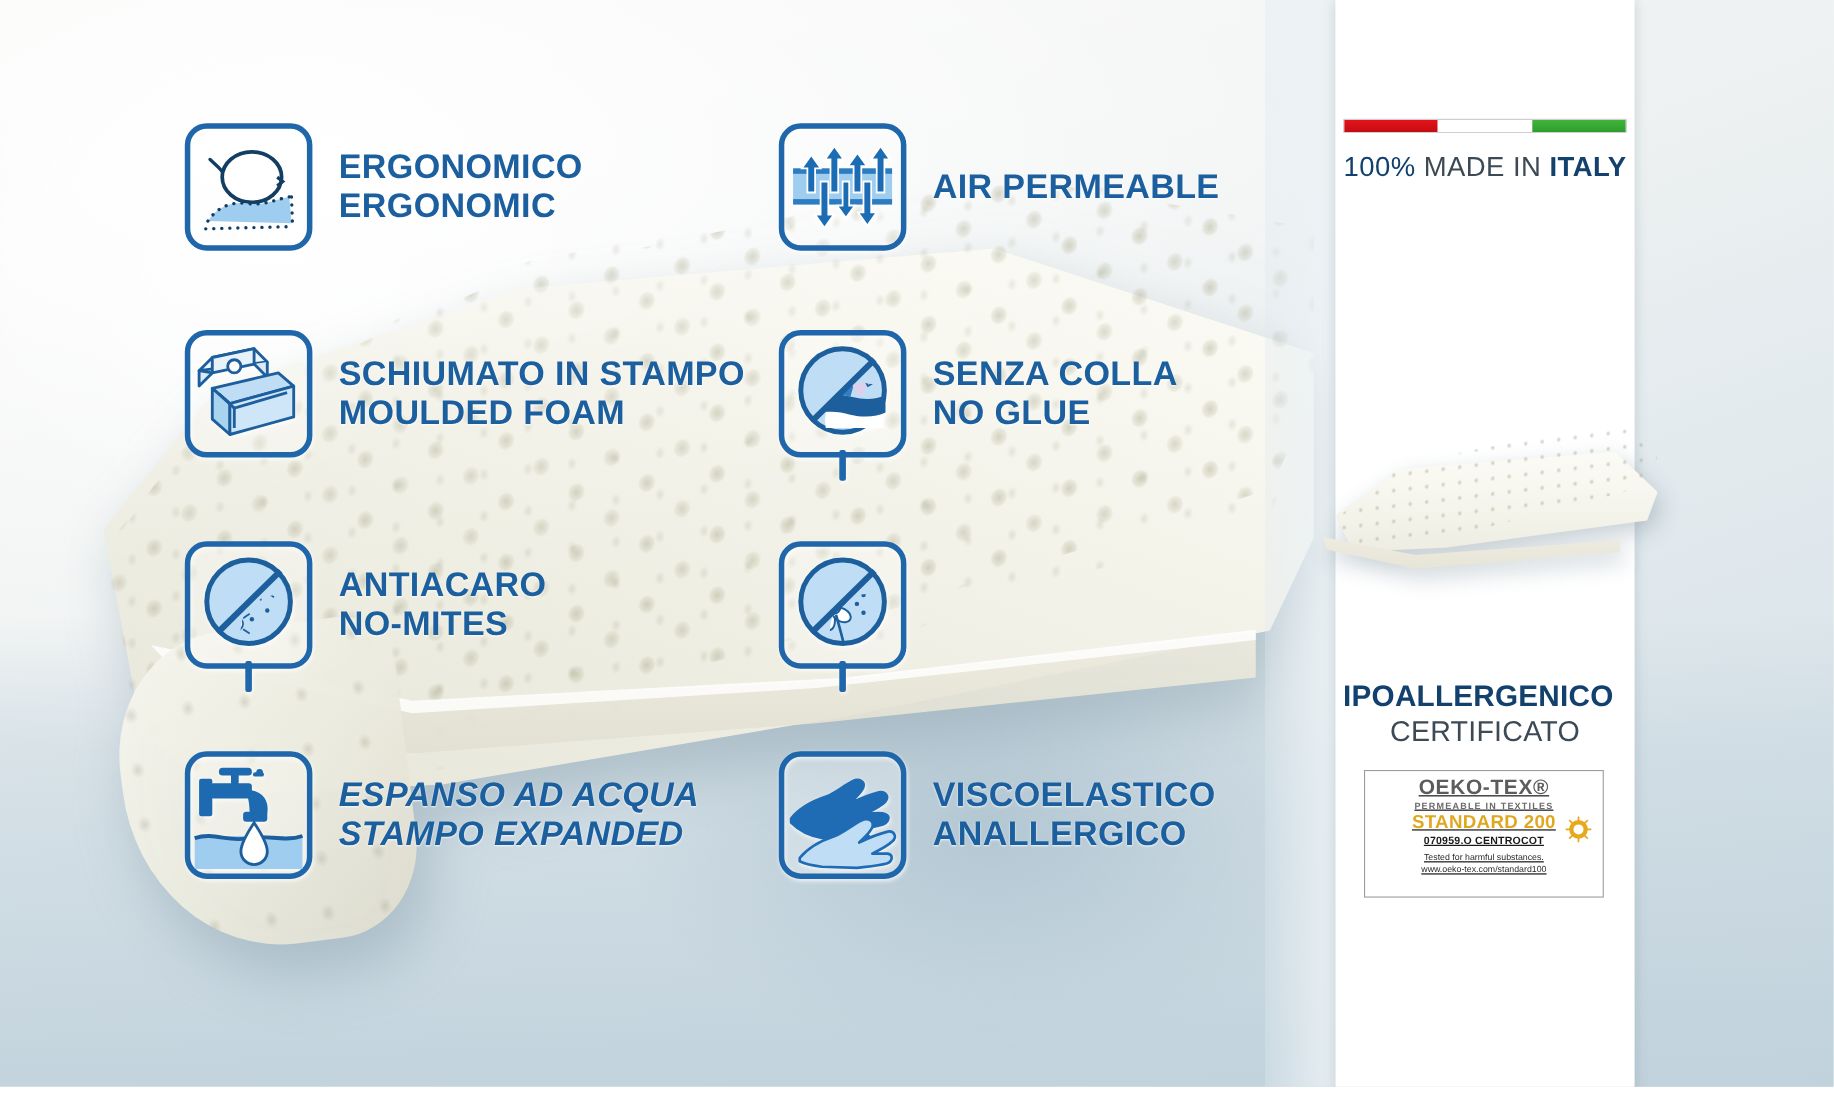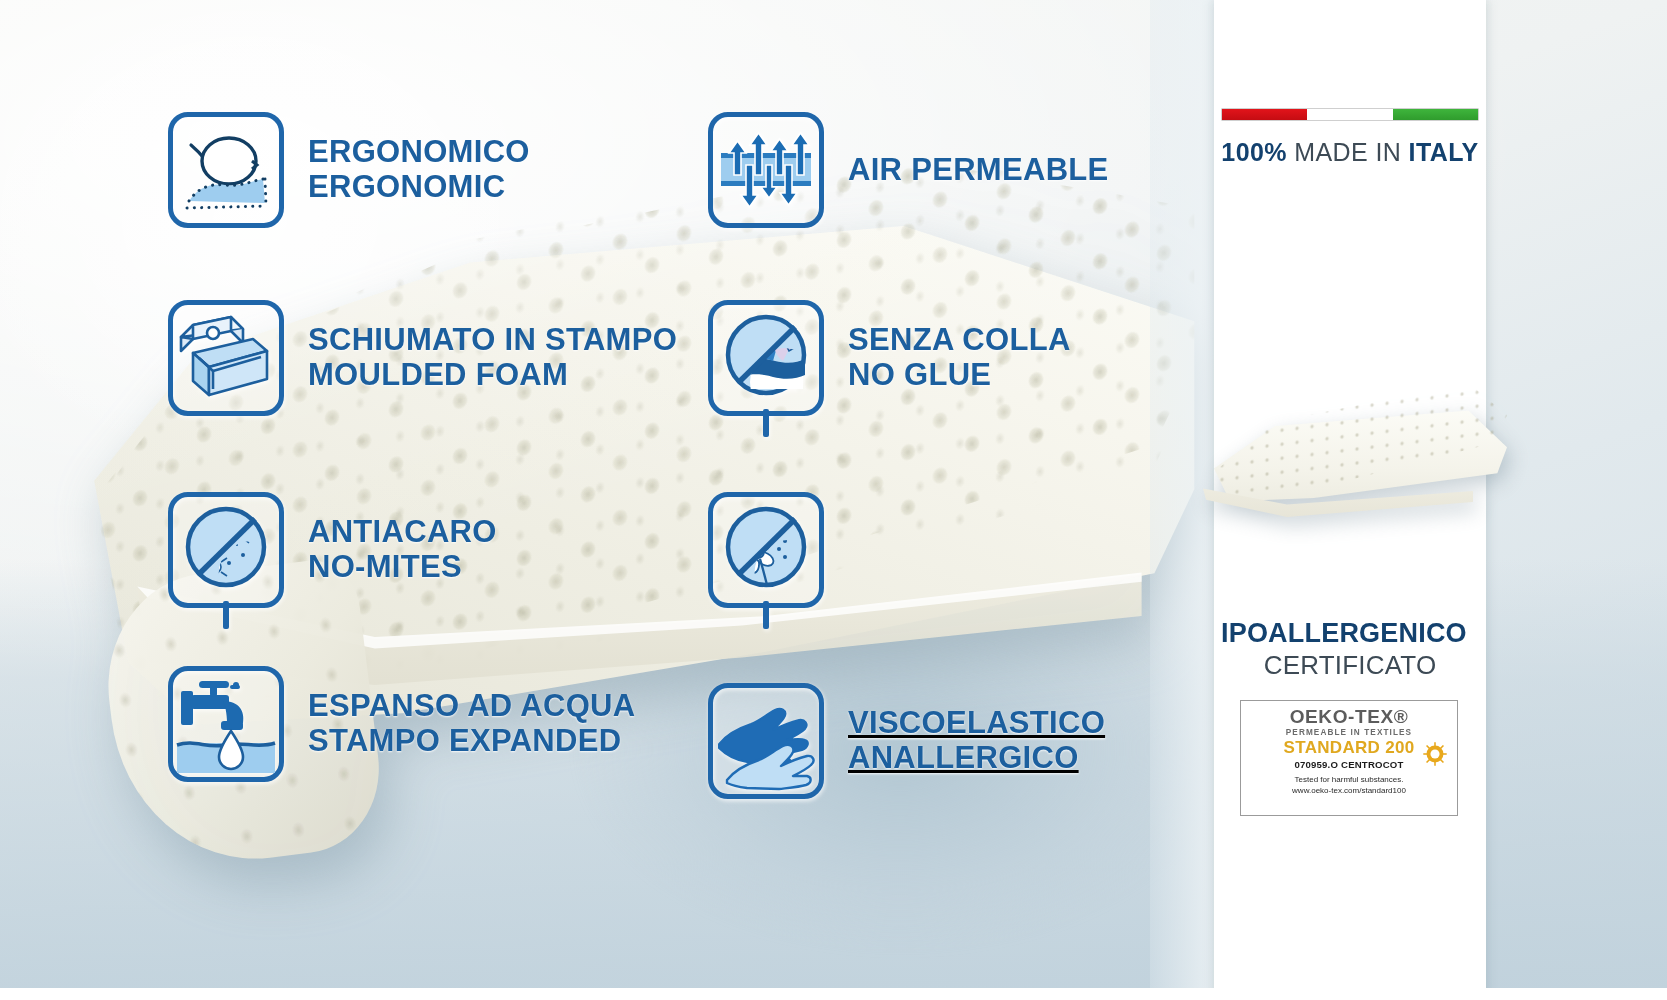--- a/index.html
+++ b/index.html
@@ -155,21 +155,21 @@
   .made-in {
     position: absolute;
     left: 1221px; top: 138px;
     width: 258px;
     text-align: center;
     font-size: 25px;
     letter-spacing: .4px;
     color: #3d4a55;
     white-space: nowrap;
   }
-  .made-in .pct { font-weight: 700; color: #13416e; }
+  .made-in .pct { font-weight: 400; color: #13416e; }
   .made-in .italy { font-weight: 700; color: #13416e; }
 
   
   .mini-pillow {
     position: absolute;
     left: 1185px; top: 400px; width: 322px; height: 150px;
     filter: drop-shadow(4px 8px 10px rgba(130,150,162,.45));
   }
   .mini-top {
     position: absolute; left: 0; top: 0; width: 322px; height: 118px;
@@ -205,20 +205,21 @@
 
   
   .oeko-box {
     position: absolute;
     left: 1240px; top: 700px;
     width: 218px; height: 116px;
     background: #fff;
     border: 1px solid #9b9b9b;
     padding: 6px 6px 4px 6px;
     text-align: center;
+    text-decoration: underline;
   }
   .oeko-brand {
     font-size: 19px; font-weight: 700; letter-spacing: .6px;
     color: #5c5c5c; line-height: 1.05;
   }
   .oeko-conf {
     font-size: 8.2px; font-weight: 700; letter-spacing: 1.1px;
     color: #6b6b6b; margin-top: 1px;
   }
   .oeko-std {
@@ -267,25 +268,25 @@
     letter-spacing: .3px;
     color: #1c5f9e;
     white-space: nowrap;
     display: block;
   }
 
   
   #f-ergonomic      { left: 168px; top: 112px; }
   #f-moulded        { left: 168px; top: 300px; }
   #f-mites          { left: 168px; top: 492px; }
-  #f-water          { left: 168px; top: 666px; }
+  #f-water          { left: 168px; top: 683px; font-style: italic; }
   #f-breathable     { left: 708px; top: 112px; }
   #f-noglue         { left: 708px; top: 300px; }
   #f-anallergic     { left: 708px; top: 492px; }
-  #f-viscoelastic   { left: 708px; top: 683px; text-decoration: underline; }
+  #f-viscoelastic   { left: 708px; top: 683px; }
 
   
   .post {
     position: absolute;
     left: 50%; bottom: -26px;
     width: 6px; height: 28px;
     margin-left: -3px;
     background: #1f66aa;
     border-radius: 2px;
   }

